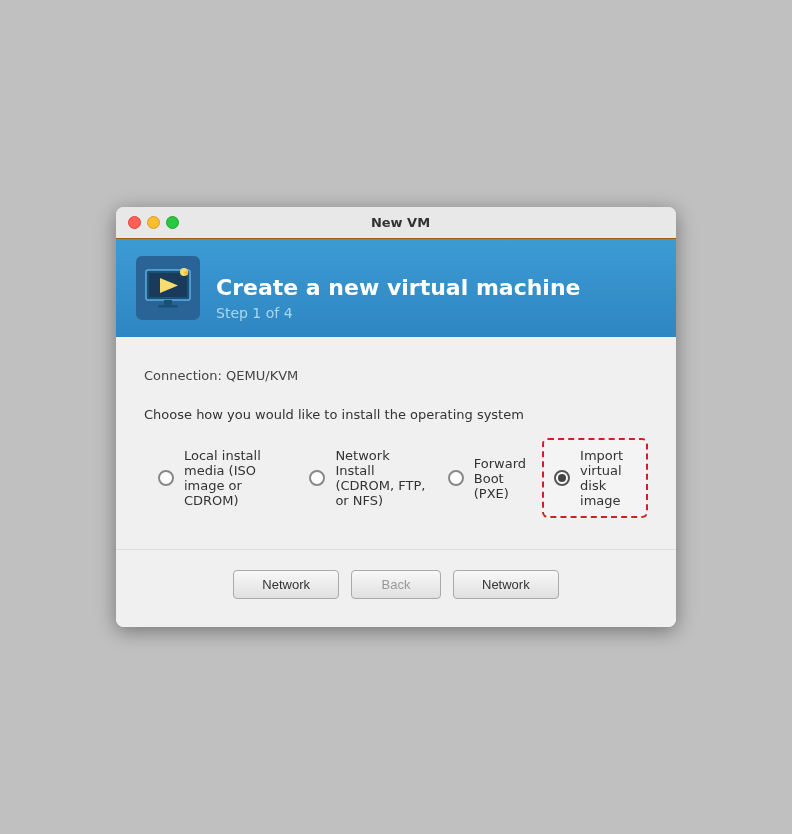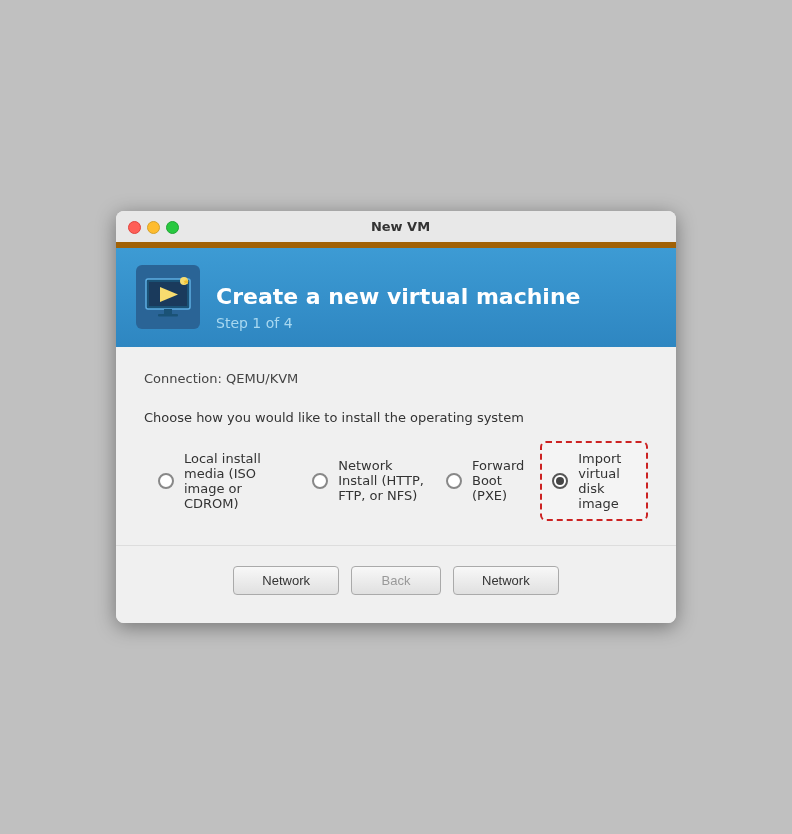--- a/index.html
+++ b/index.html
@@ -24,23 +24,23 @@
       background: #f0f0f0;
       border-radius: 8px;
       box-shadow: 0 4px 20px rgba(0,0,0,0.4);
       overflow: hidden;
     }
 
     
     .title-bar {
       background: #e8e8e8;
       display: flex;
-      align-items: flex-end;
+      align-items: center;
       padding: 8px 12px;
-      border-bottom: 6px solid #a16207;
+      border-bottom: 1px solid #a16207;
       gap: 8px;
     }
 
     .traffic-lights {
       display: flex;
       gap: 6px;
     }
 
     .traffic-light {
       width: 13px;
@@ -102,21 +102,21 @@
     }
 
     .header-subtitle {
       font-size: 14px;
       color: #a8d8f0;
       margin-top: 4px;
     }
 
     
     .content {
-      padding: 24px 28px;
+      padding: 31px 28px;
       background: #f0f0f0;
     }
 
     .connection-row {
       font-size: 13px;
       color: #444;
       margin-bottom: 24px;
     }
 
     .section-label {
@@ -255,21 +255,21 @@
 
     <div class="radio-options">
 
       <label class="radio-item">
         <div class="radio-input"></div>
         <span>Local install media (ISO image or CDROM)</span>
       </label>
 
       <label class="radio-item">
         <div class="radio-input"></div>
-        <span>Network Install (HTTP, FTP, or NFS)</span>
+        <span>Network Install (CDROM, FTP, or NFS)</span>
       </label>
 
       <label class="radio-item">
         <div class="radio-input"></div>
         <span>Forward Boot (PXE)</span>
       </label>
 
       <label class="radio-item selected">
         <div class="radio-input checked"></div>
         <span>Import virtual disk image</span>

